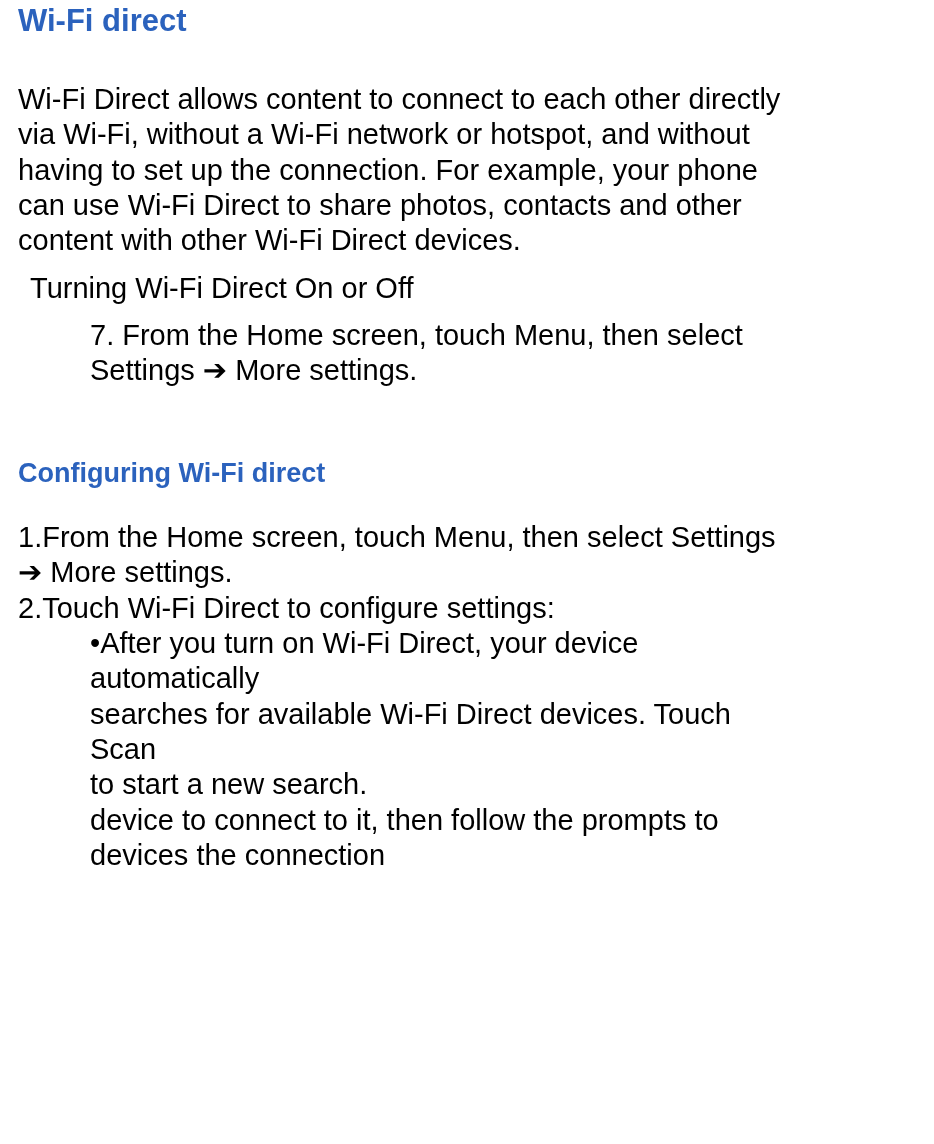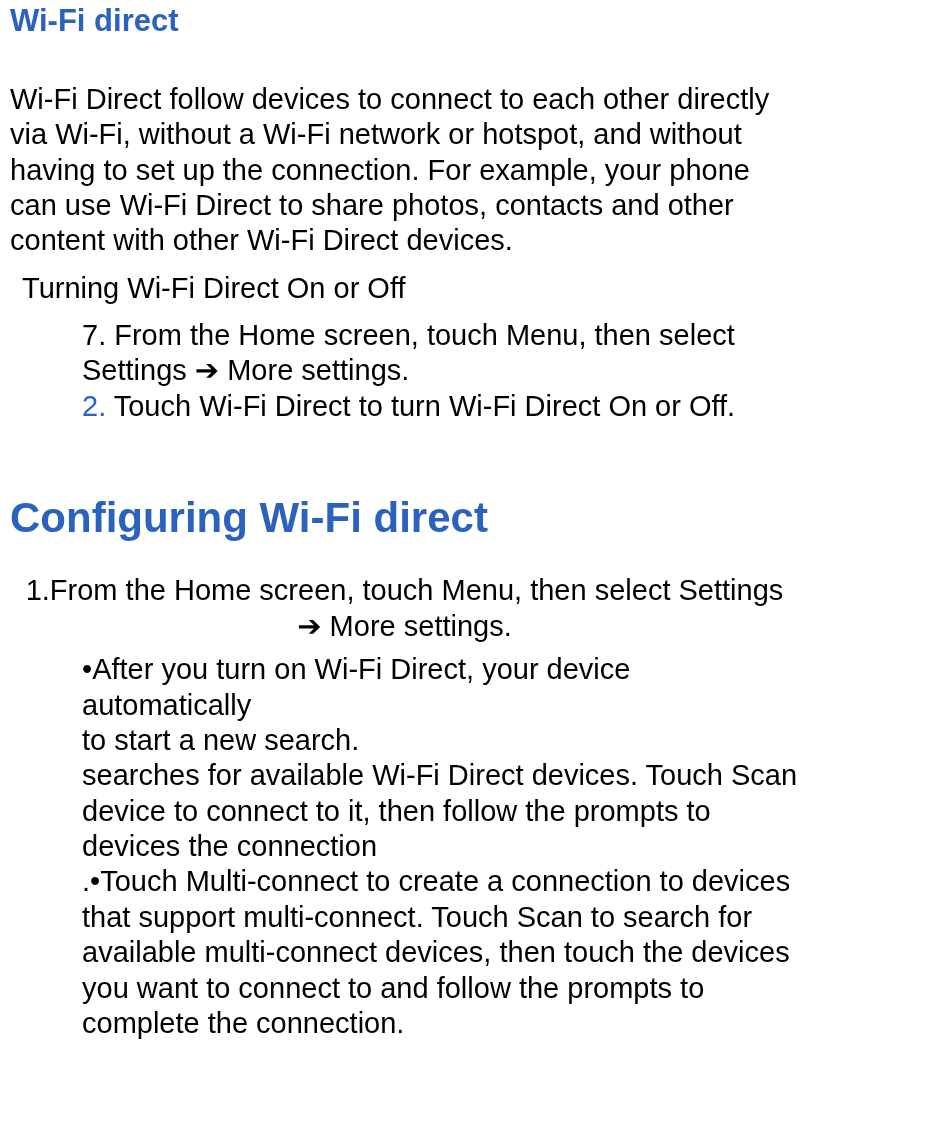--- a/index.html
+++ b/index.html
@@ -4,96 +4,92 @@
 <style>
   html, body {
     margin: 0;
     padding: 0;
     background: #fff;
   }
   .page {
     width: 817px;
     height: 1144px;
     box-sizing: border-box;
-    padding: 0 18px 0 10px;
+    padding: 0 18px 0 18px;
     font-family: Arial, Helvetica, sans-serif;
     font-size: 29px;
     line-height: 1.22;
     color: #000;
   }
   .h1 {
     color: #2b62bd;
     font-weight: bold;
     font-size: 31px;
     margin: 0 0 42px 0;
     padding-top: 2px;
   }
   .h2 {
     color: #2b62bd;
     font-weight: bold;
-    font-size: 42px;
+    font-size: 27px;
     margin: 68px 0 30px 0;
   }
   .intro {
     margin: 0;
   }
   .subhead {
     margin: 12px;
   }
   .ol {
     margin: 0;
     padding-left: 72px;
   }
   .ol .item {
     margin: 0;
   }
   .num-blue {
     color: #2b62bd;
   }
   .p {
-    margin: 8px;
-    text-align: center;
+    margin: 0;
   }
   
   .ul {
     margin: 0;
     padding-left: 72px;
   }
   .ul .bitem {
     margin: 0;
   }
 </style>
 </head>
 <body>
 
 <div class="page">
 
   <div class="h1">Wi-Fi direct</div>
 
-  <p class="intro">Wi-Fi Direct follow devices to connect to each other directly via Wi-Fi, without a Wi-Fi network or hotspot, and without having to set up the connection. For example, your phone can use Wi-Fi Direct to share photos, contacts and other content with other Wi-Fi Direct devices.</p>
+  <p class="intro">Wi-Fi Direct allows content to connect to each other directly via Wi-Fi, without a Wi-Fi network or hotspot, and without having to set up the connection. For example, your phone can use Wi-Fi Direct to share photos, contacts and other content with other Wi-Fi Direct devices.</p>
 
   <p class="subhead">Turning Wi-Fi Direct On or Off</p>
 
   <div class="ol">
     <p class="item">
       <span>7. From the Home screen, touch Menu, then select Settings  </span><span>➔</span><span>  More settings.</span>
-    </p>
-    <p class="item">
-      <span class="num-blue">2.</span><span> Touch Wi-Fi Direct    to turn Wi-Fi Direct On or Off.</span>
     </p>
   </div>
 
   <div class="h2">Configuring Wi-Fi direct</div>
 
   <p class="p">
     <span>1.From the Home screen, touch    Menu, then select Settings  </span><span>➔</span><span>  More settings.</span>
   </p>
 
+  <p class="p">2.Touch Wi-Fi Direct to configure settings:</p>
 
   <div class="ul">
     <p class="bitem">•After you turn on Wi-Fi Direct, your device automatically</p>
+    <p class="bitem">  searches for available Wi-Fi Direct devices. Touch Scan</p>
     <p class="bitem">to start a new search.</p>
-    <p class="bitem">  searches for available Wi-Fi Direct devices. Touch Scan</p>
     <p class="bitem">device to connect to it, then follow the prompts to devices the connection</p>
-    <p class="bitem">.•Touch Multi-connect to create a connection to devices that support multi-connect. Touch Scan to search for available multi-connect devices, then touch the devices you want to connect to and follow the prompts to complete the connection.</p>
   </div>
 
 </div>
 
 </body></html>

